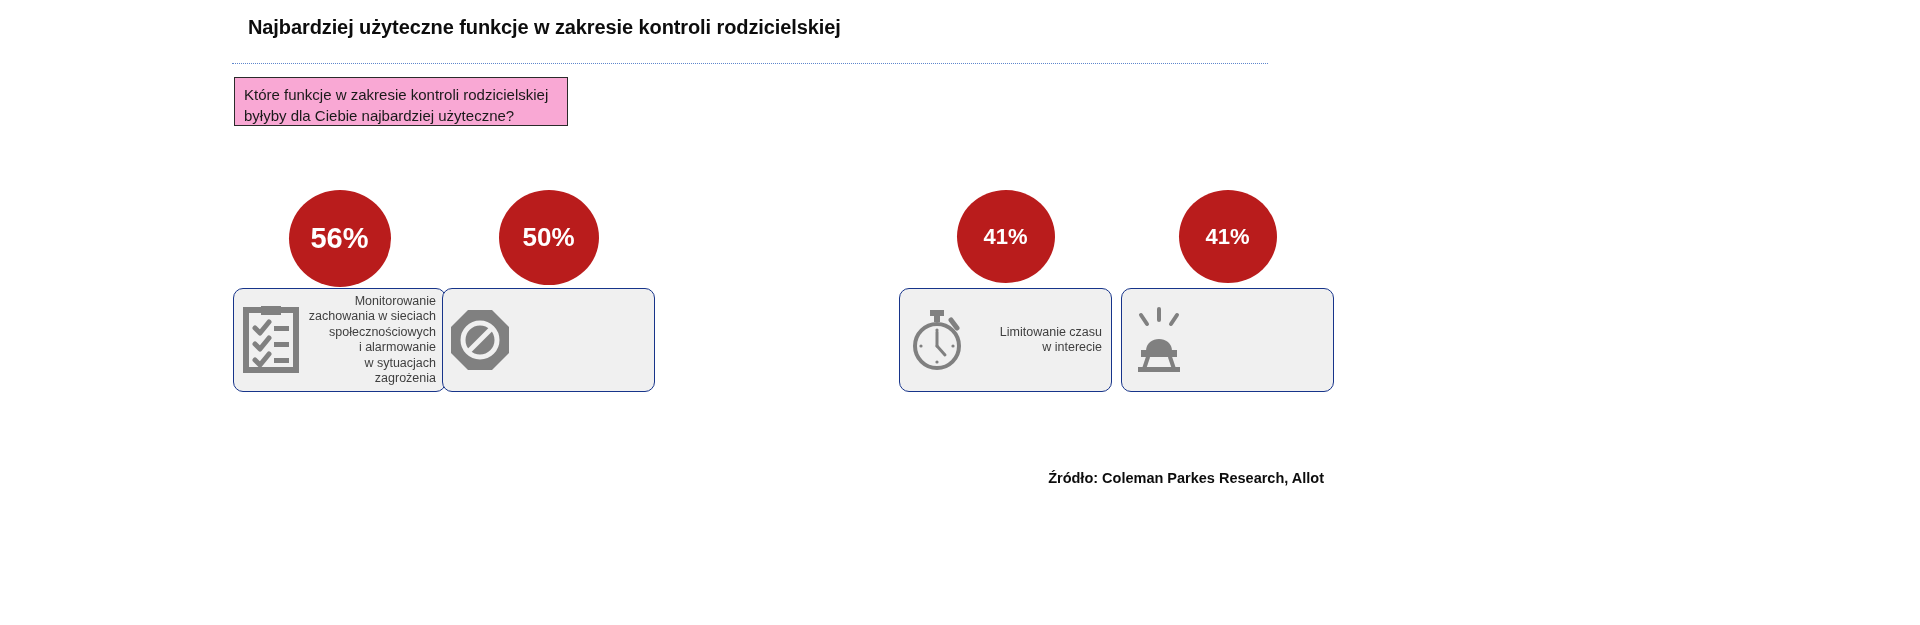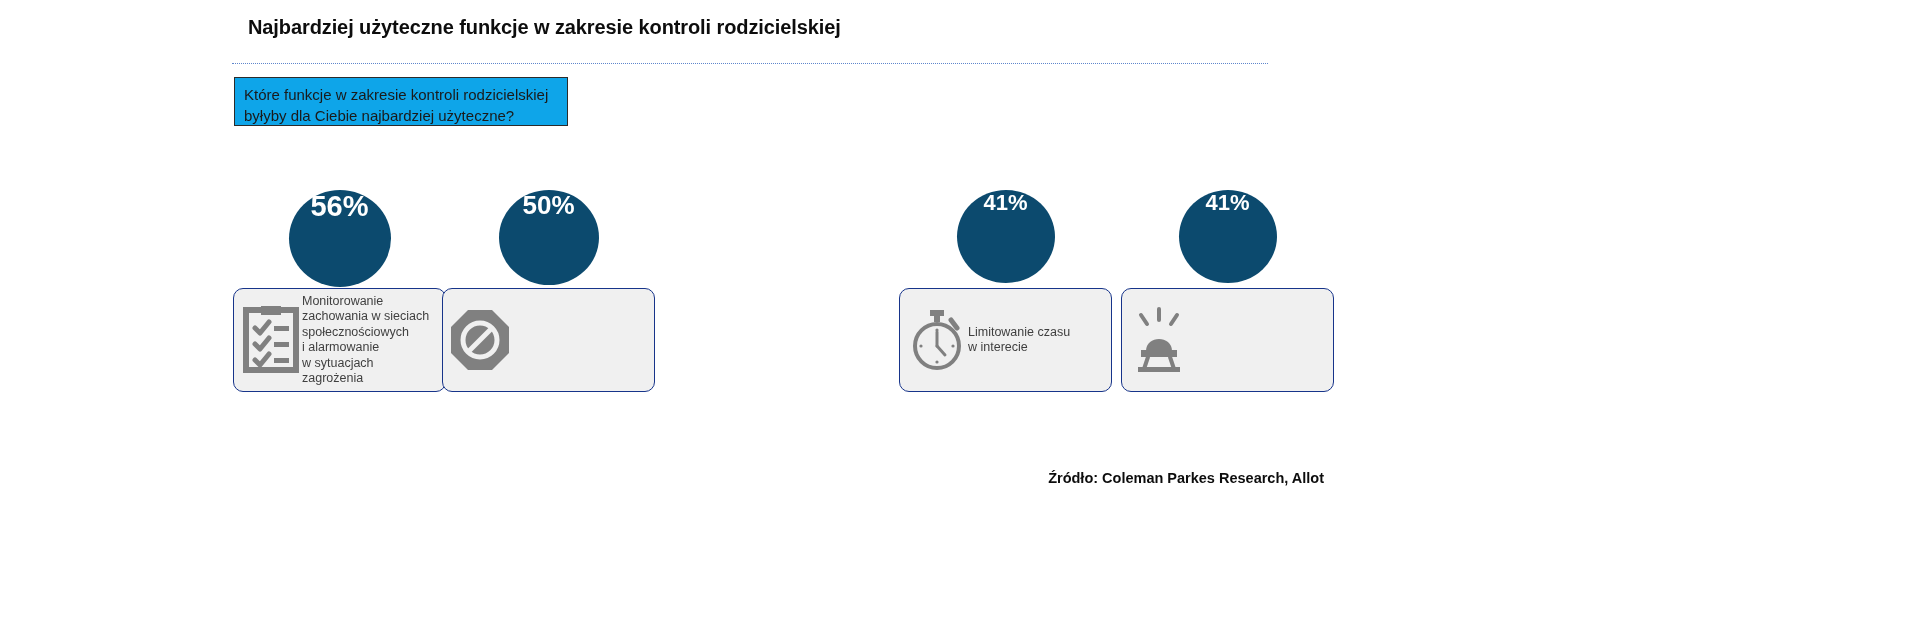--- a/index.html
+++ b/index.html
@@ -40,21 +40,21 @@
   }
 
   
   .question-box {
     position: absolute;
     left: 234px;
     top: 77px;
     width: 334px;
     height: 49px;
     border: 1px solid #2b2b2b;
-    background: #0ea5e9;
+    background: #f9a8d4;
     box-sizing: border-box;
     padding: 6px 8px 0 9px;
   }
   .question-box .q-line {
     font-size: 15px;
     line-height: 21px;
     color: #1a1a1a;
     white-space: nowrap;
   }
 
@@ -77,23 +77,24 @@
   .col.c2 { left: 445px; }
   .col.c3 { left: 666px; }
   .col.c4 { left: 888px; }
 
   
   .bubble {
     position: absolute;
     top: 0;
     left: 50%;
     transform: translateX(-50%);
-    background: #0c4a6e;
+    background: #b91c1c;
     border-radius: 50%;
     display: flex;
+    align-items: center;
     justify-content: center;
     color: #ffffff;
     font-weight: bold;
   }
   .bubble.big {
     width: 102px;
     height: 97px;
     font-size: 29px;
   }
   .bubble.mid {
@@ -127,20 +128,21 @@
     min-width: 62px;
     height: 72px;
     display: flex;
     align-items: center;
     justify-content: center;
     color: #808080;
   }
   .card-icon svg { display: block; }
   .card-text {
     flex: 1;
+    text-align: right;
     font-size: 12.5px;
     line-height: 15.5px;
     color: #3f3f3f;
     padding-right: 2px;
   }
 
   
   .source-note {
     position: absolute;
     right: 596px;

